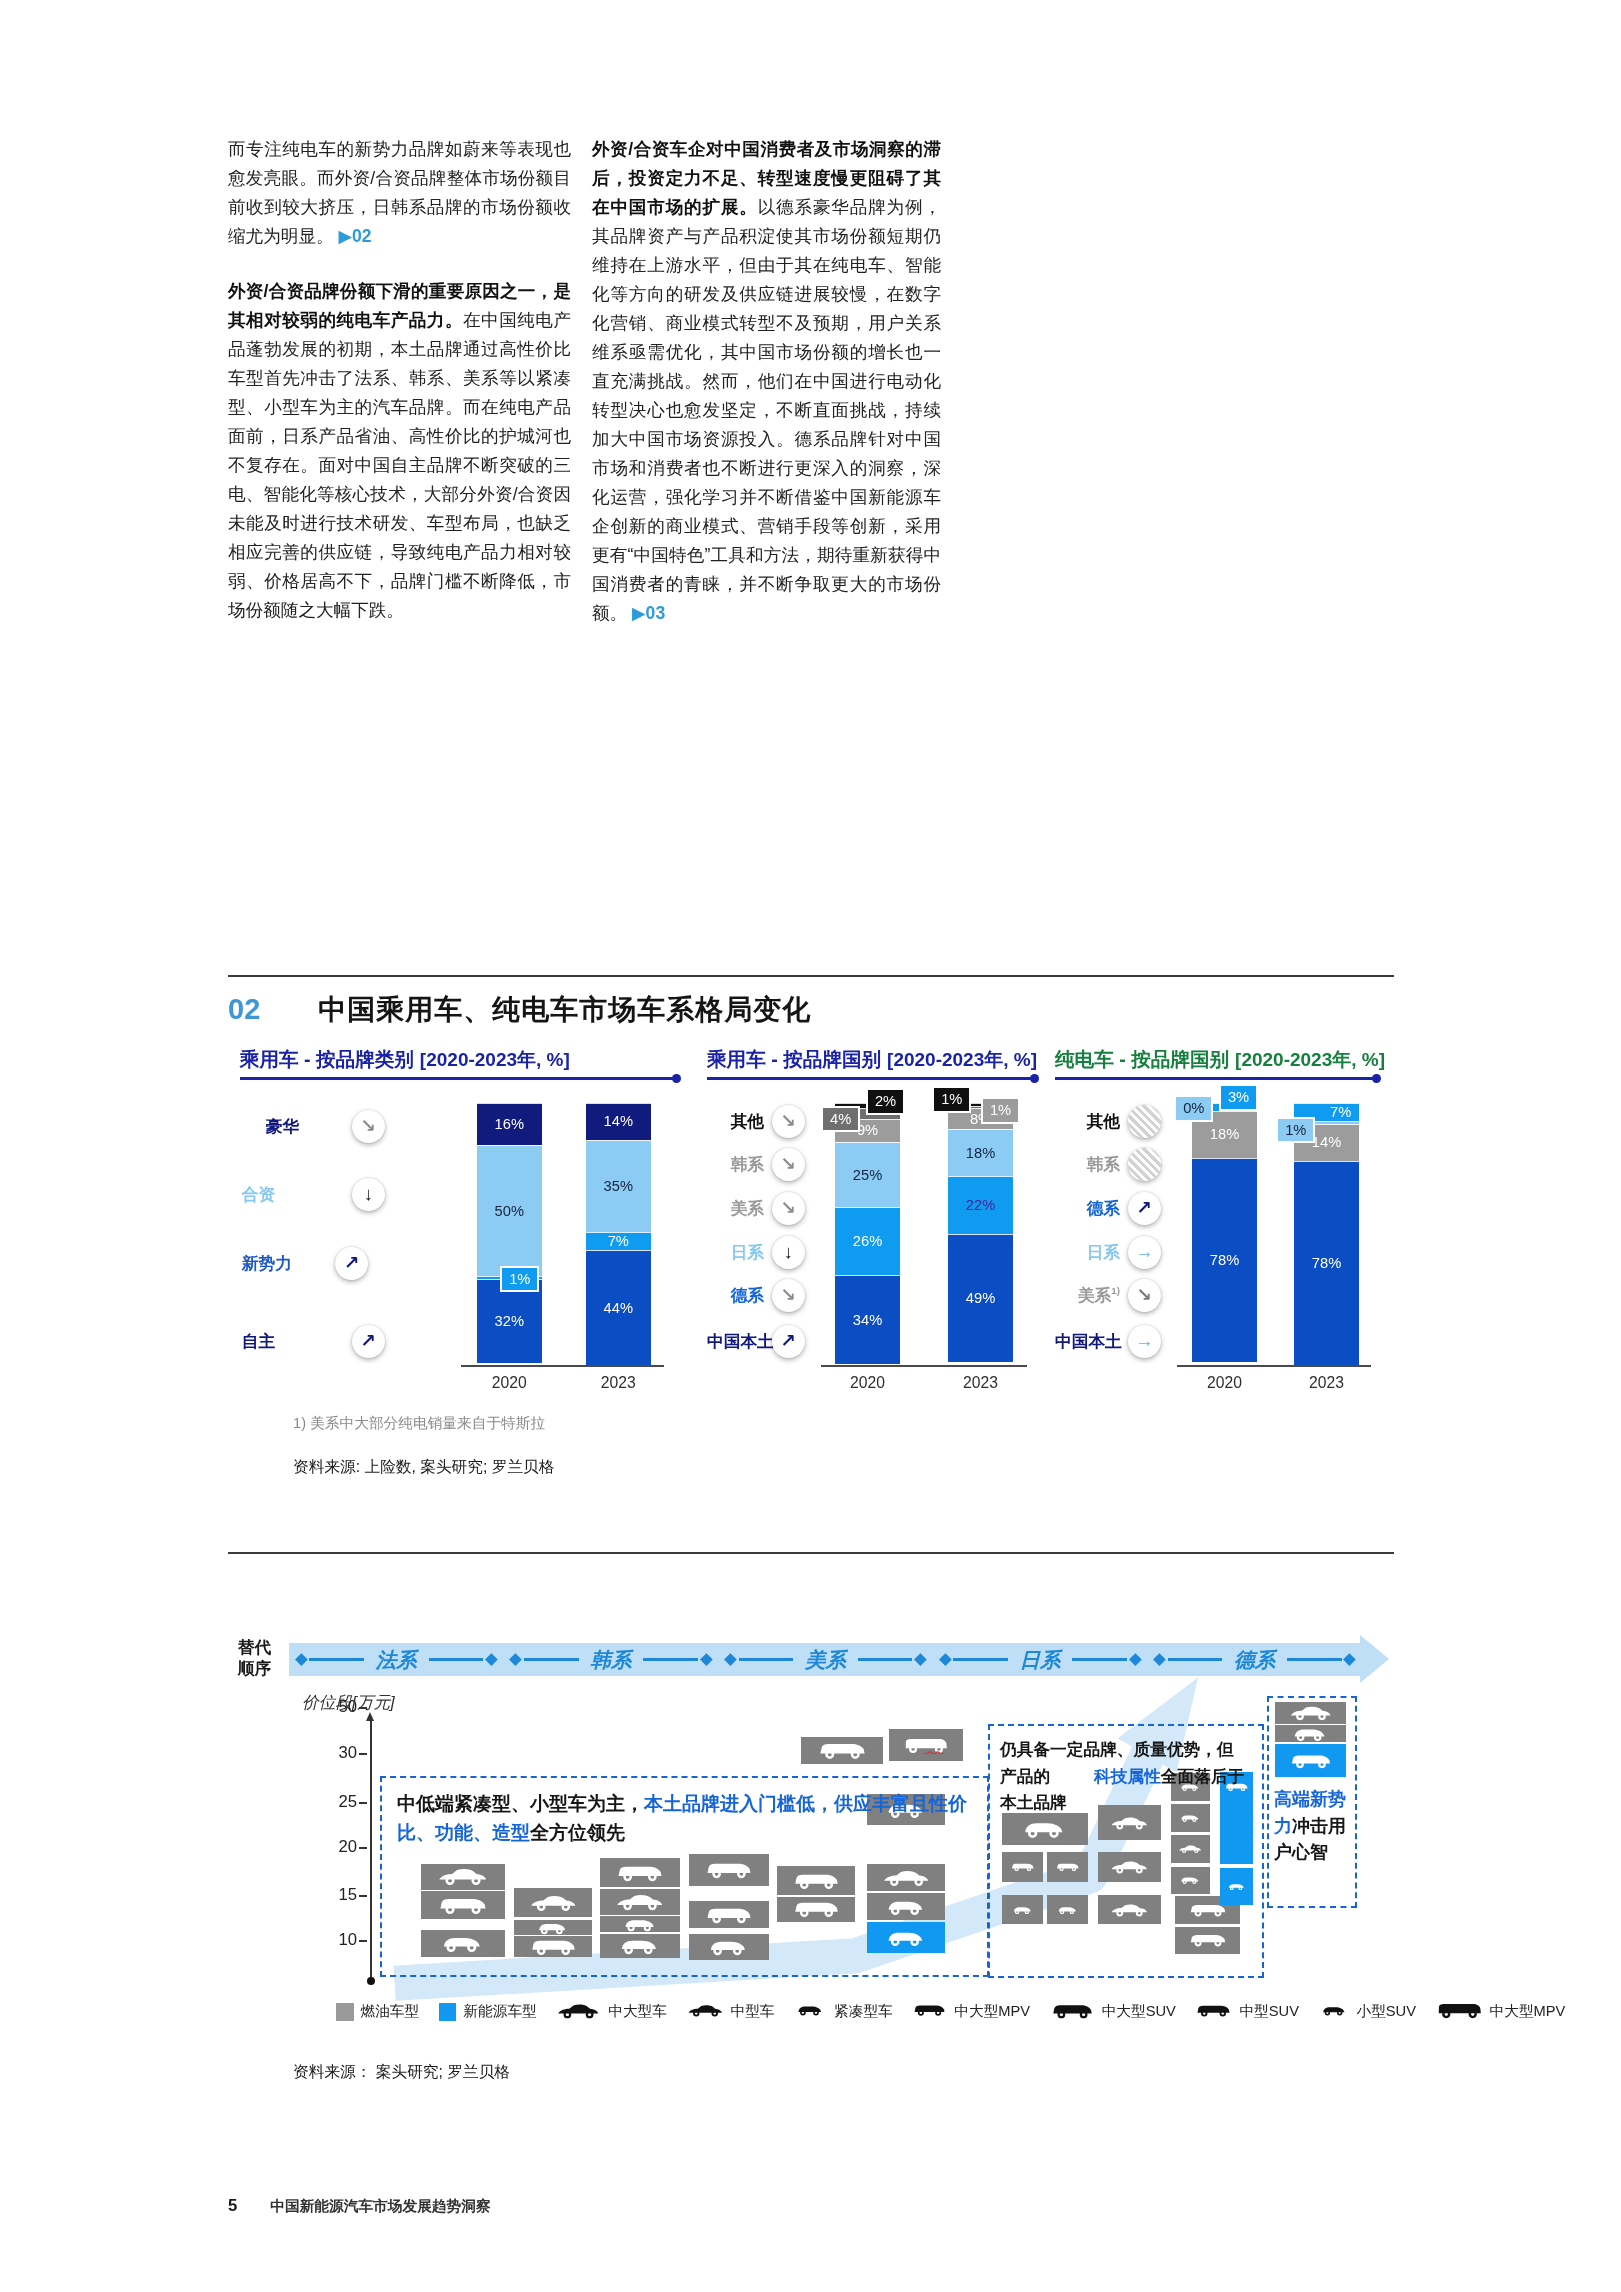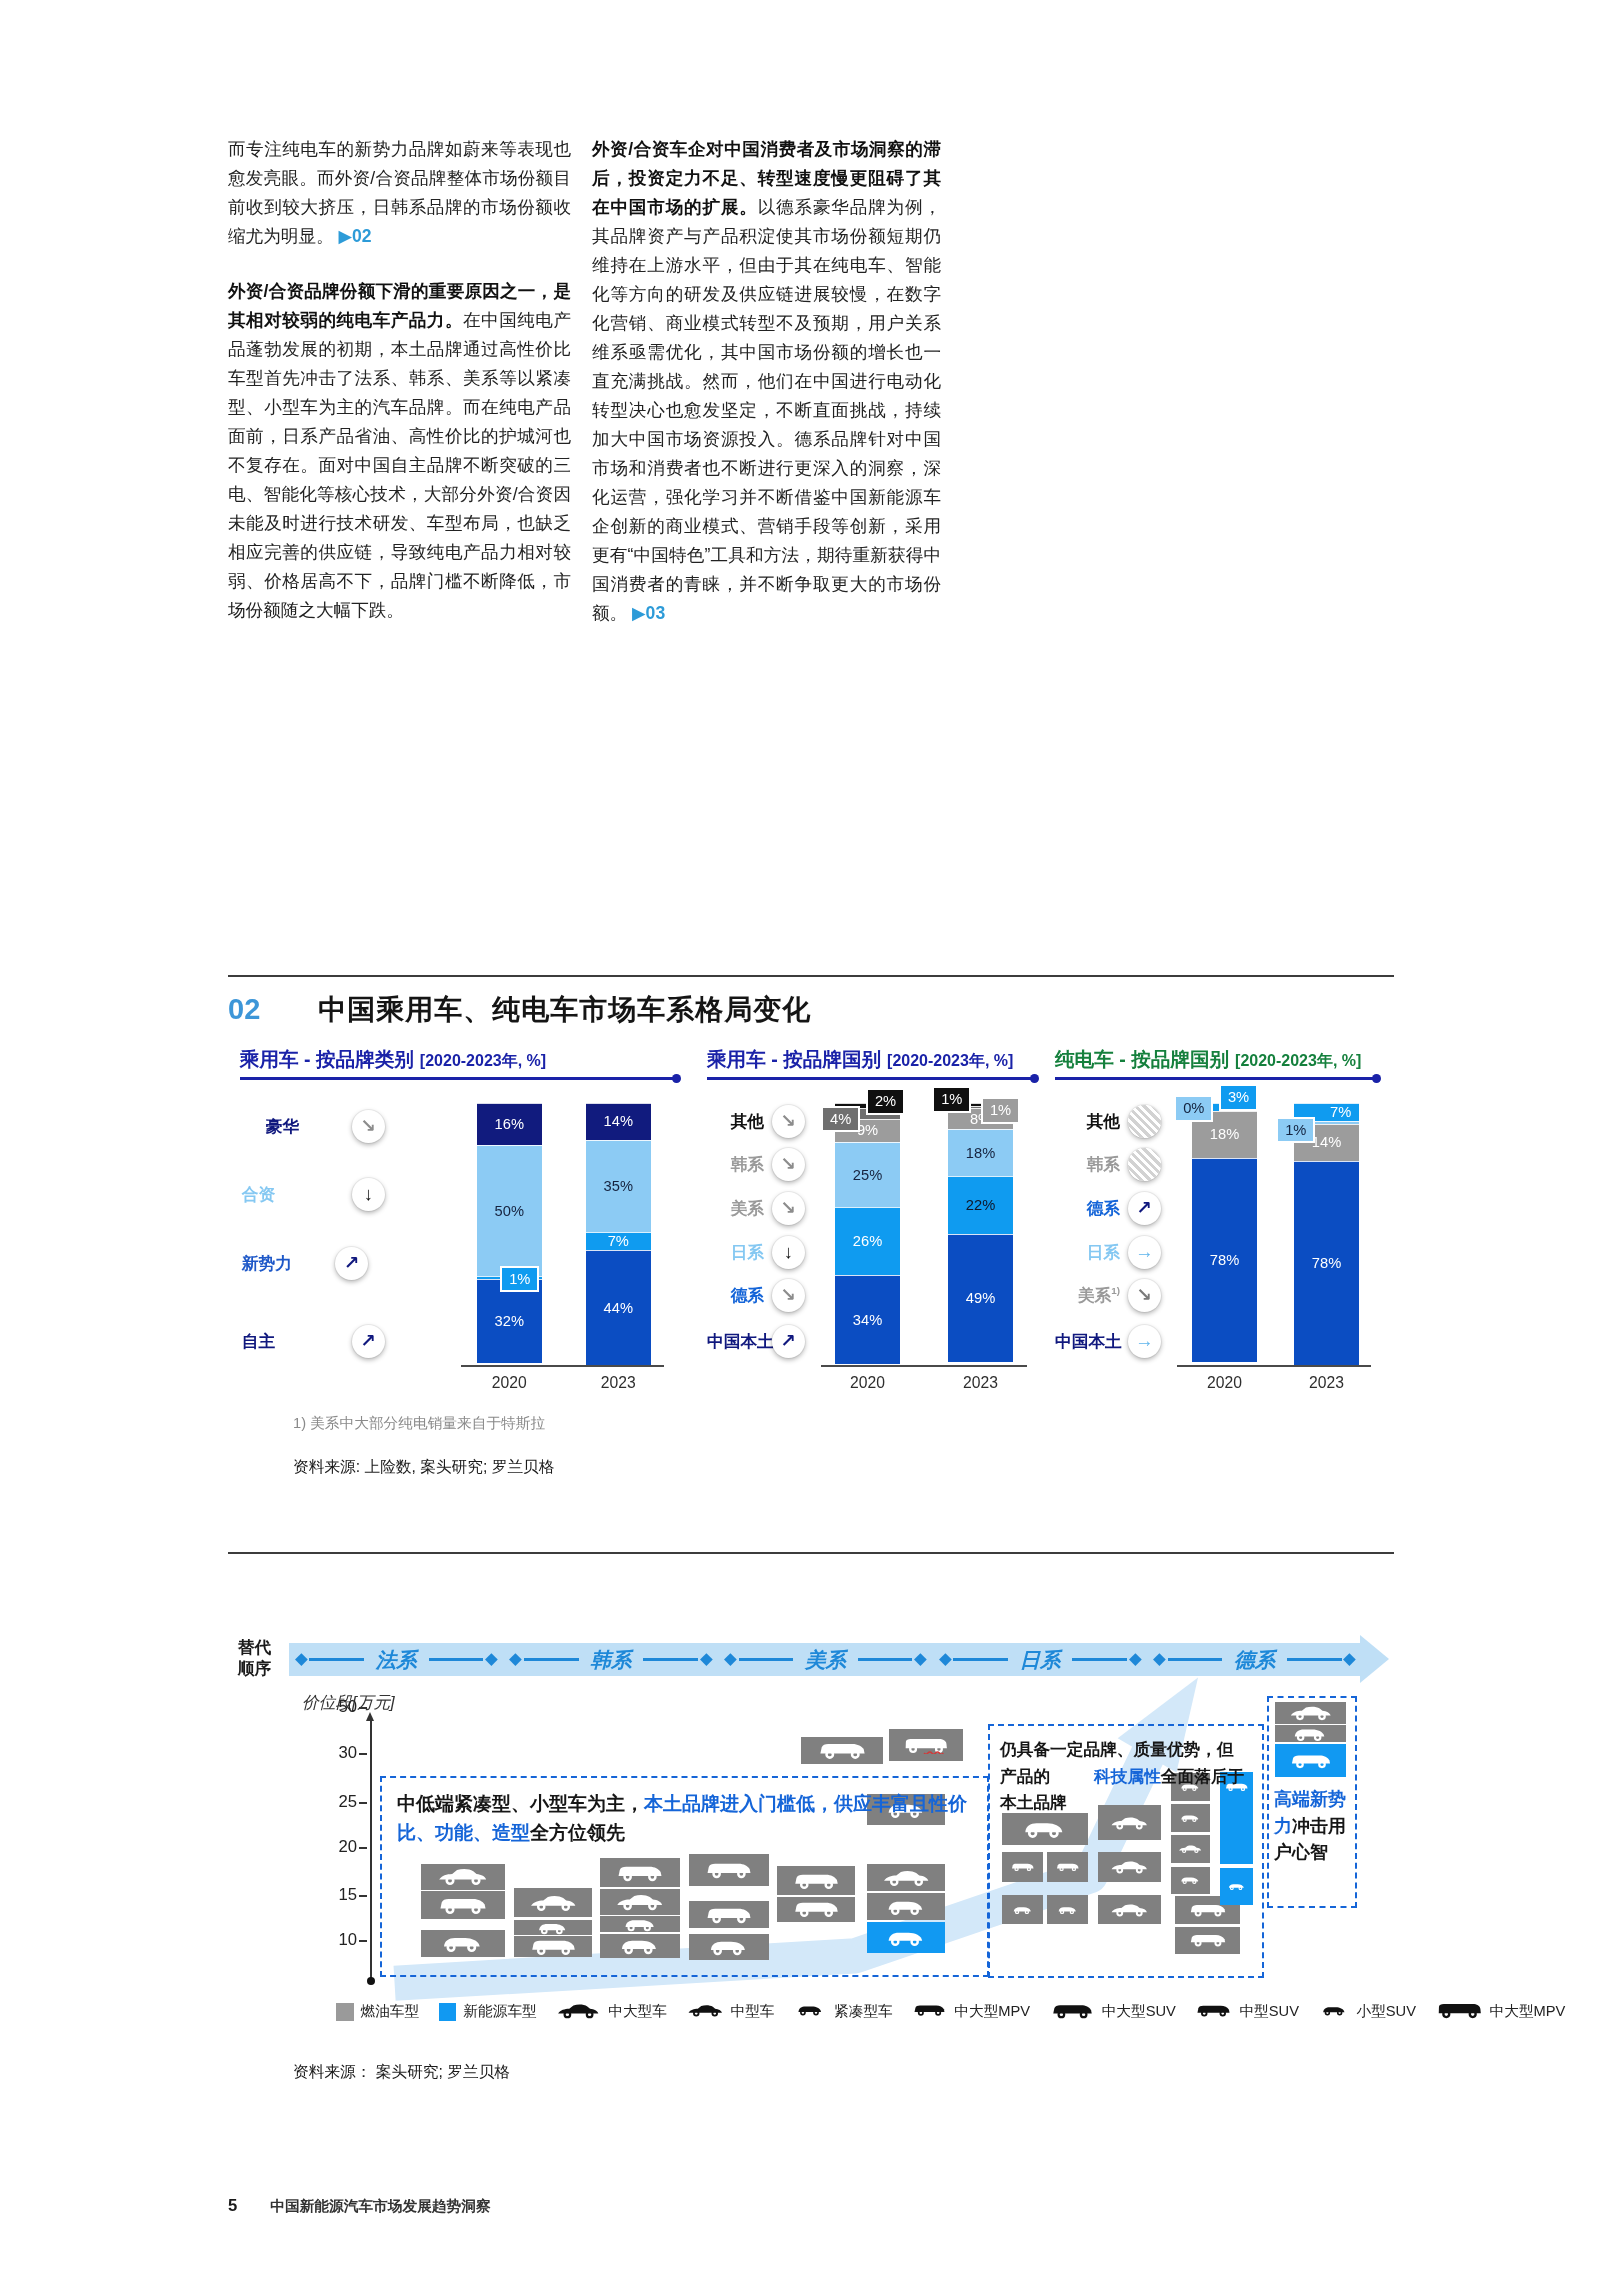--- a/index.html
+++ b/index.html
@@ -16,21 +16,21 @@
   .sec{position:absolute;left:228px;width:1166px;}
   .sec02{top:975px;height:519px;}
   .sec03{top:1552px;height:686px;}
   .rule{position:absolute;left:0;top:0;width:1166px;height:2px;background:#3c3c3c;}
   .sec-head{position:absolute;left:0;top:15.7px;display:flex;align-items:center;gap:58px;}
   .sec-num{font-size:29px;font-weight:bold;}
   .sec-title{font-size:28px;font-weight:bold;color:#151515;letter-spacing:1px;}
   
   .panel{position:absolute;top:71px;height:372px;}
   .p-sub{position:absolute;left:0;top:0;font-size:19.6px;font-weight:bold;white-space:nowrap;}
-  .p-range{font-size:16px;font-weight:bold;margin-left:5.9px;margin-top:8px;}
+  .p-range{font-size:19px;font-weight:bold;margin-left:5.9px;margin-top:8px;}
   .p-underline{position:absolute;left:0;top:31px;height:2.9px;}
   .p-underline::after{content:"";position:absolute;right:-2.9px;top:-2.9px;width:8.8px;height:8.8px;border-radius:50%;background:inherit;}
   .plot{position:absolute;left:0;top:57px;height:262px;width:100%;}
   .leg-row{position:absolute;display:flex;align-items:center;}
   .leg-label{font-size:16.7px;font-weight:bold;white-space:nowrap;}
   .leg-label sup{font-size:9.8px;}
   .leg-circle{width:33px;height:33px;border-radius:50%;background:#fff;
               box-shadow:0 2px 4.9px rgba(0,0,0,.30),0 0 0 1px rgba(0,0,0,.05);
               display:flex;align-items:center;justify-content:center;
               font-size:18.6px;font-weight:bold;line-height:1;}
@@ -201,21 +201,21 @@
             <div class="bar" style="left: 241px;">
               <div class="seg" style="height: 2.6px; background: rgb(16, 16, 16);"></div>
               <div class="seg" style="height: 2.6px; background: rgb(111, 111, 111);"></div>
               <div class="seg" style="height: 21px; background: rgb(156, 156, 156);">
                 <span class="seg-label" style="color: rgb(255, 255, 255);">8%</span>
               </div>
               <div class="seg" style="height: 47px; background: rgb(140, 203, 244);">
                 <span class="seg-label" style="color: rgb(22, 35, 63);">18%</span>
               </div>
               <div class="seg" style="height: 58px; background: rgb(15, 155, 240);">
-                <span class="seg-label" style="color: #0f172a;">22%</span>
+                <span class="seg-label" style="color: #4c1d95;">22%</span>
               </div>
               <div class="seg" style="height: 128px; background: rgb(11, 77, 194);">
                 <span class="seg-label" style="color: rgb(255, 255, 255);">49%</span>
               </div>
               <div class="chip" style="background: rgb(16, 16, 16); color: rgb(255, 255, 255); left: -13.7px; top: -14.7px;">1%</div>
               <div class="chip" style="background: rgb(156, 156, 156); color: rgb(255, 255, 255); left: 35px; top: -3.9px;">1%</div>
             </div>
             <div class="year" style="left: 241px;">2023</div>
           </div>
         </div>

